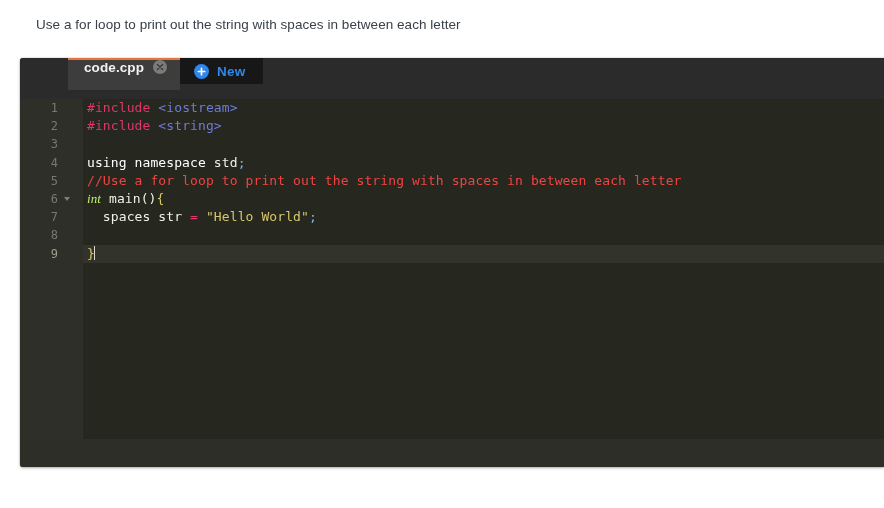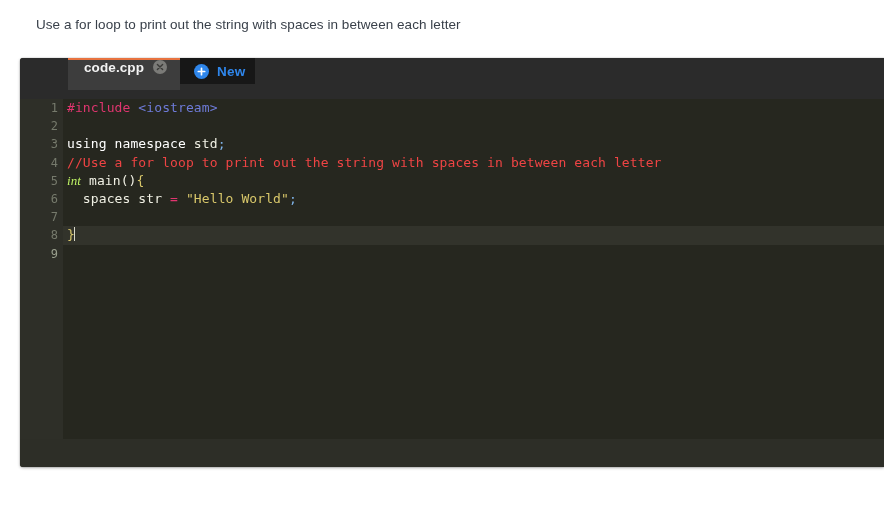--- a/index.html
+++ b/index.html
@@ -88,21 +88,21 @@
     cursor: pointer;
     flex: 0 0 auto;
   }
   .tab-close svg { display: block; }
 
   .new-btn {
     height: 26px;
     box-sizing: border-box;
     display: flex;
     align-items: center;
-    padding: 0 10px 0 14px;
+    padding: 0 18px 0 14px;
     background: #171717;
     flex: 0 0 auto;
     cursor: pointer;
   }
   .new-icon {
     width: 15px;
     height: 15px;
     border-radius: 50%;
     background: #2f86eb;
     display: inline-flex;
@@ -141,20 +141,21 @@
     flex: 0 0 auto;
     background: #2e2f28;
     padding-top: 0;
     box-sizing: border-box;
   }
   .code-area {
     flex: 1 1 auto;
     background: #26271f;
     position: relative;
     overflow: hidden;
+    margin-left: 20px;
   }
 
   .ln-row {
     height: 18.2px;
     line-height: 18.2px;
     display: flex;
     align-items: center;
     justify-content: flex-end;
     padding-right: 5px;
     box-sizing: border-box;
@@ -281,20 +282,21 @@
         </div>
         <div class="ln-row">
           <span class="ln-num">8</span>
         </div>
         <div class="ln-row active">
           <span class="ln-num">9</span>
         </div>
       </div>
     <div class="code-area" id="code-area">
         <div class="code-row"><span class="t-pre">#include</span><span class="t-plain"> </span><span class="t-header">&lt;iostream&gt;</span></div>
+        <div class="code-row"><span class="t-pre">#include</span><span class="t-plain"> </span><span class="t-header">&lt;string&gt;</span></div>
         <div class="code-row"></div>
         <div class="code-row"><span class="t-kw">using namespace</span><span class="t-plain"> </span><span class="t-plain">std</span><span class="t-punc">;</span></div>
         <div class="code-row"><span class="t-comment">//Use a for loop to print out the string with spaces in between each letter</span></div>
         <div class="code-row"><span class="t-type">int</span><span class="t-plain"> </span><span class="t-plain">main</span><span class="t-plain">()</span><span class="t-brace">{</span></div>
         <div class="code-row"><span class="t-plain">  spaces str </span><span class="t-op">=</span><span class="t-plain"> </span><span class="t-str">"Hello World"</span><span class="t-punc">;</span></div>
         <div class="code-row"></div>
         <div class="code-row active-line"><span class="t-brace">}</span><span class="caret"></span></div>
       </div>
   </div>
 

